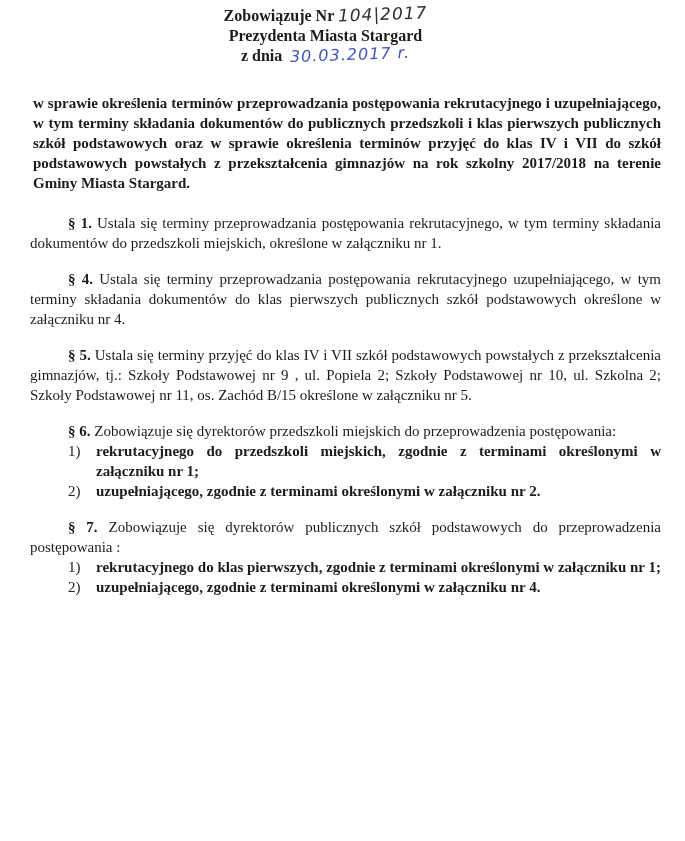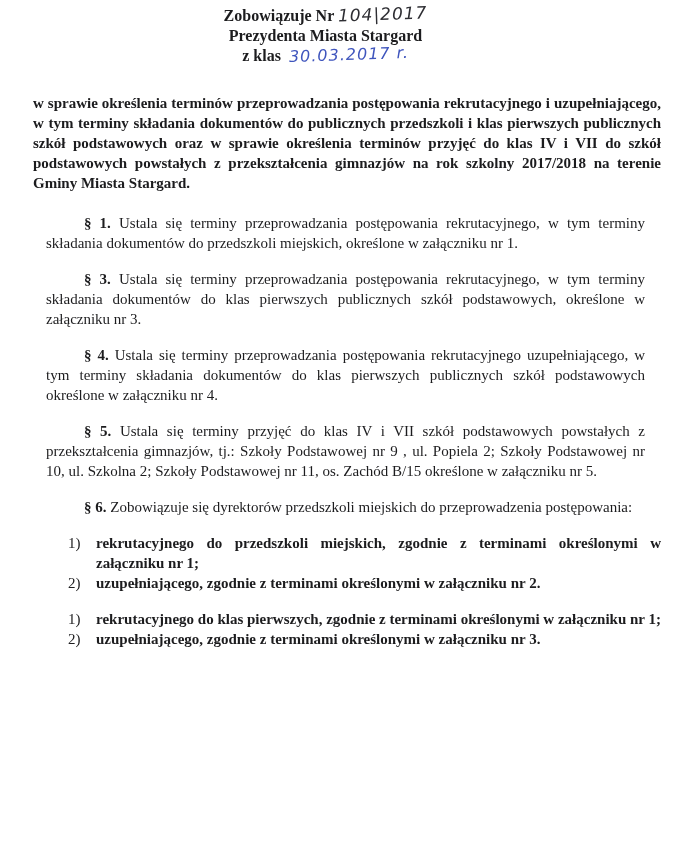--- a/index.html
+++ b/index.html
@@ -57,21 +57,21 @@
   }
   .preamble{
     margin:26px 0 0 0;
     text-align:justify;
     text-indent:38px;
   }
   .sections{margin:0;}
   .section{margin-top:16px;}
   .section:first-child{margin-top:20px;}
   .para{
-    margin:16px;
+    margin:0;
     text-align:justify;
     text-indent:38px;
   }
   .secnum{white-space:pre;}
   ol.items{
     list-style:none;
     margin:0;
     padding:0 0 0 38px;
   }
   ol.items li{
@@ -92,39 +92,35 @@
 
 <div class="page">
 
   <div class="doc-header">
     <div>
       <span>Zobowiązuje Nr</span>
       <span class="hw hw-number">104|2017</span>
     </div>
     <div>Prezydenta Miasta Stargard</div>
     <div>
-      <span>z klas</span>
+      <span>z dnia</span>
       <span class="hw hw-date">30.03.2017 r.</span>
     </div>
   </div>
 
   <p class="subject">w sprawie określenia terminów przeprowadzania postępowania rekrutacyjnego i uzupełniającego, w tym terminy składania dokumentów do publicznych przedszkoli i klas pierwszych publicznych szkół podstawowych oraz w sprawie określenia terminów przyjęć do klas IV i VII do szkół podstawowych powstałych z przekształcenia gimnazjów na rok szkolny 2017/2018 na terenie Gminy Miasta Stargard.</p>
 
 
   <div class="sections">
   <div class="section">
     <p class="para"><b class="secnum">§ 1. </b><span class="sectext">Ustala się terminy przeprowadzania postępowania rekrutacyjnego, w tym terminy składania dokumentów do przedszkoli miejskich, określone w załączniku nr 1.</span></p>
 
   </div>
 
 
-  <div class="section">
-    <p class="para"><b class="secnum">§ 3. </b><span class="sectext">Ustala się terminy przeprowadzania postępowania rekrutacyjnego, w tym terminy składania dokumentów do klas pierwszych publicznych szkół podstawowych, określone w załączniku nr 3.</span></p>
-
-  </div>
 
   <div class="section">
     <p class="para"><b class="secnum">§ 4. </b><span class="sectext">Ustala się terminy przeprowadzania postępowania rekrutacyjnego uzupełniającego, w tym terminy składania dokumentów do klas pierwszych publicznych szkół podstawowych określone w załączniku nr 4.</span></p>
 
   </div>
 
   <div class="section">
     <p class="para"><b class="secnum">§ 5. </b><span class="sectext">Ustala się terminy przyjęć do klas IV i VII szkół podstawowych powstałych z przekształcenia gimnazjów, tj.: Szkoły Podstawowej nr 9 , ul. Popiela 2; Szkoły Podstawowej nr 10, ul. Szkolna 2; Szkoły Podstawowej nr 11, os. Zachód B/15 określone w załączniku nr 5.</span></p>
 
   </div>
@@ -138,27 +134,28 @@
           </li>
 
   <li>
             <span class="marker">2)</span>
             <span class="itext">uzupełniającego, zgodnie z terminami określonymi w załączniku nr 2.</span>
           </li>
 </ol>
   </div>
 
   <div class="section">
+    <p class="para"><b class="secnum">§ 7. </b><span class="sectext">Zobowiązuje się dyrektorów publicznych szkół podstawowych do przeprowadzenia postępowania :</span></p>
     <ol class="items">
   <li>
             <span class="marker">1)</span>
             <span class="itext">rekrutacyjnego do klas pierwszych, zgodnie z terminami określonymi w załączniku nr 1;</span>
           </li>
 
   <li>
             <span class="marker">2)</span>
-            <span class="itext">uzupełniającego, zgodnie z terminami określonymi w załączniku nr 3.</span>
+            <span class="itext">uzupełniającego, zgodnie z terminami określonymi w załączniku nr 4.</span>
           </li>
 </ol>
   </div>
 </div>
 
 </div>
 
 </body></html>

